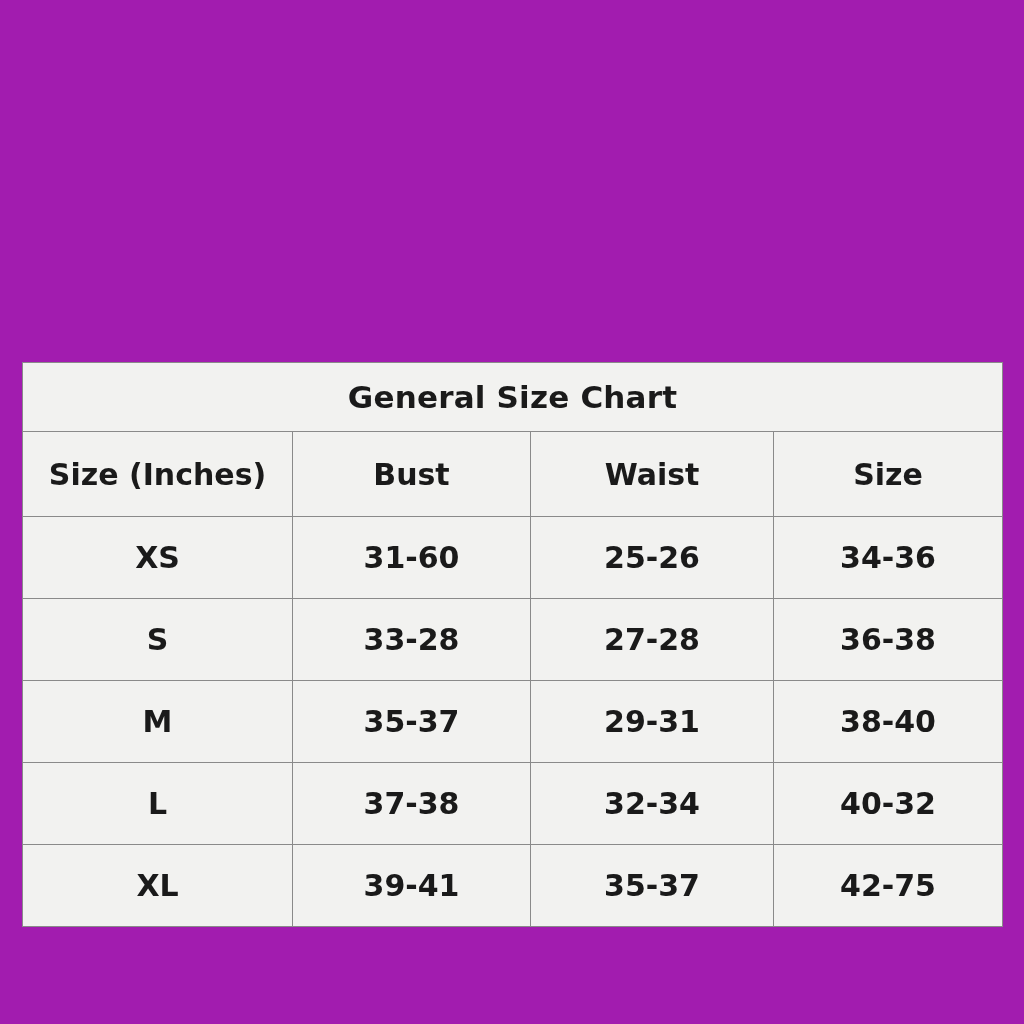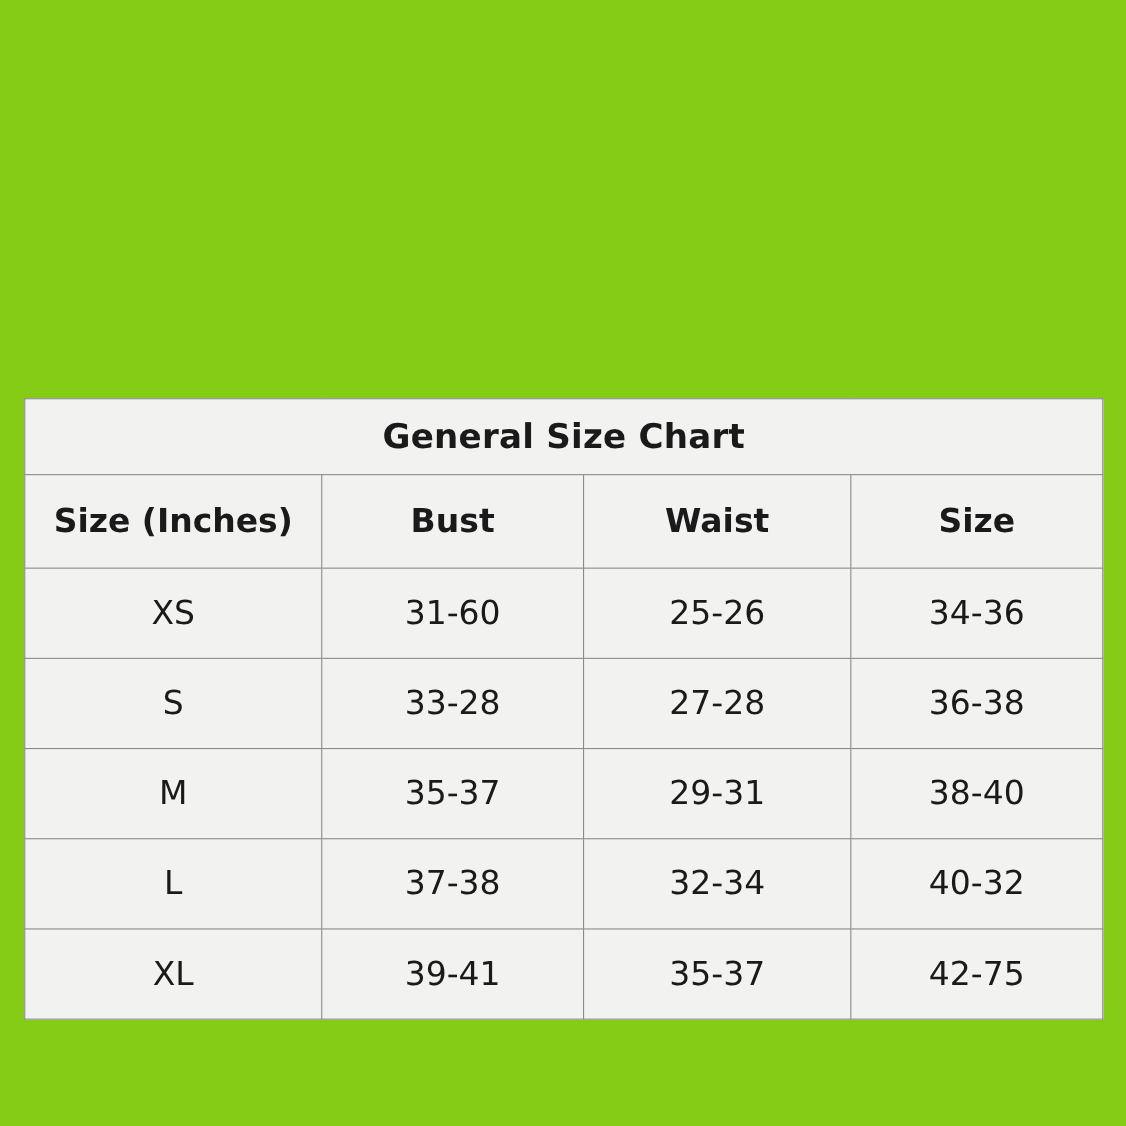--- a/index.html
+++ b/index.html
@@ -11,21 +11,21 @@
     width: 1024px;
     height: 1024px;
     overflow: hidden;
     font-family: "DejaVu Sans", sans-serif;
     color: #1a1a1a;
   }
   .page {
     position: relative;
     width: 1024px;
     height: 1024px;
-    background: #84cc16;
+    background: #a21caf;
   }
   .table-wrap {
     position: absolute;
     left: 22px;
     top: 362px;
     width: 980px;
   }
   table.size-chart {
     border-collapse: collapse;
     width: 980px;
@@ -47,21 +47,21 @@
   }
   .head-cell {
     height: 84px;
     font-size: 30px;
     font-weight: 600;
     margin-left: 36px;
   }
   .body-cell {
     height: 81px;
     font-size: 30px;
-    font-weight: 400;
+    font-weight: 700;
   }
   
   col.c0 { width: 270px; }
   col.c1 { width: 238px; }
   col.c2 { width: 243px; }
   col.c3 { width: 229px; }
 </style>
 </head>
 <body>
 

